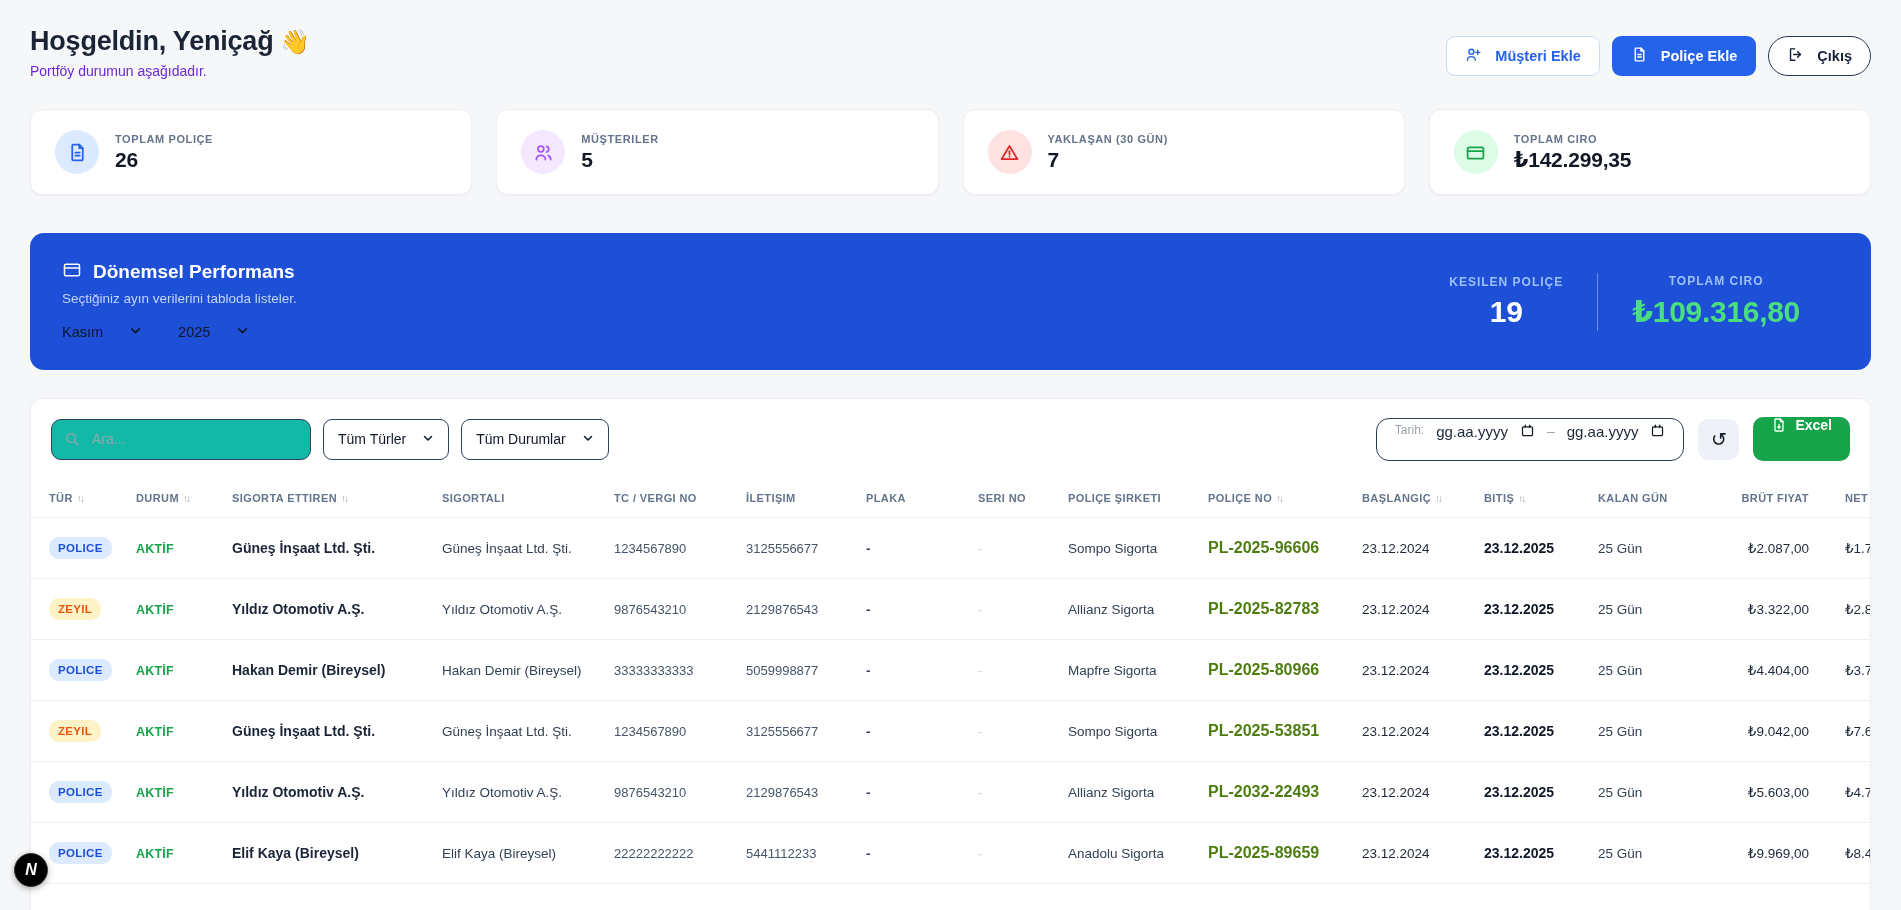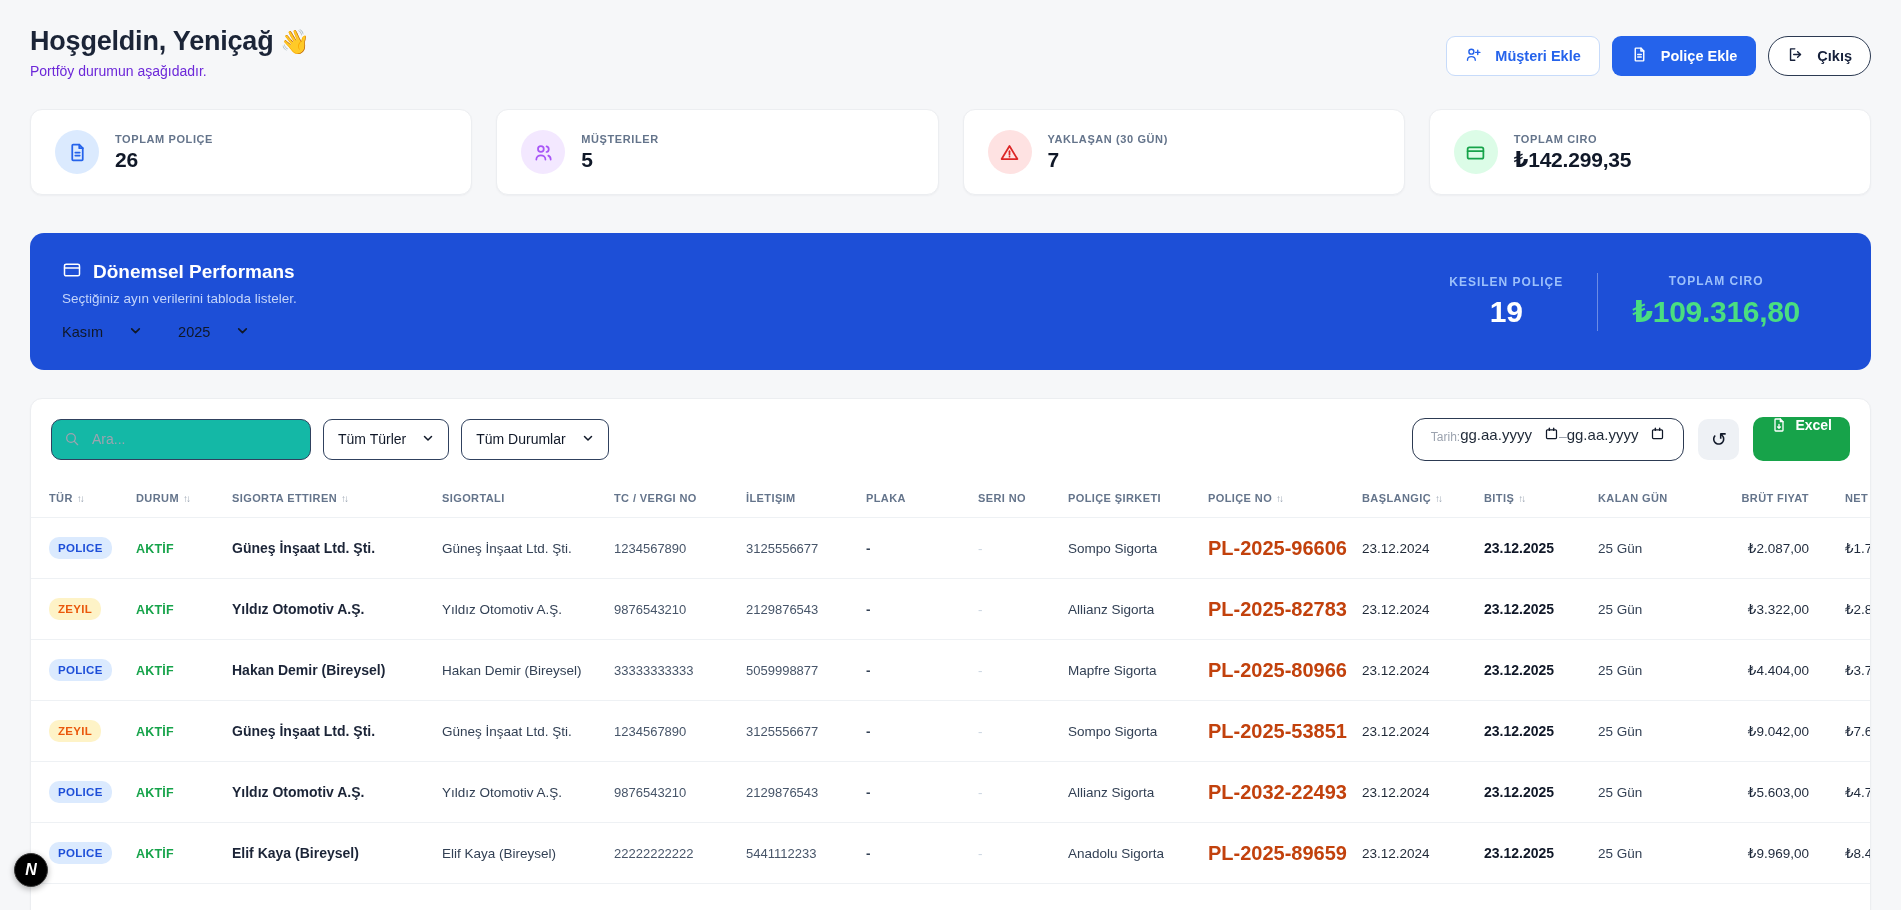--- a/index.html
+++ b/index.html
@@ -61,21 +61,21 @@
                      width:16px; height:16px; stroke:#9ca3af; }
   .search-input { width:260px; height:41px; border:1.5px solid #30415e; border-radius:10px;
                   padding:0 12px 0 40px; font-size:14px; color:#1e293b; outline:none;
                   font-family:inherit; background:#14b8a6; }
   .search-input::placeholder { color:#9ca3af; }
   .filter-select { display:inline-flex; align-items:center; gap:16px; height:41px; padding:0 14px;
                    border:1.5px solid #30415e; border-radius:9px; font-size:14px; color:#101828;
                    background:#fff; cursor:pointer; }
   .filter-select svg { width:12px; height:12px; stroke:#101828; }
   .filter-right { margin-left:auto; display:flex; align-items:center; gap:14px; }
-  .date-pill { display:flex; align-items:flex-end; height:43px; padding:16px 18px;
+  .date-pill { display:flex; align-items:flex-start; gap:12px; height:43px; padding:4px 18px;
                border:1.5px solid #2c3a52; border-radius:13px; background:#fff; }
   .date-pill .tarih { font-size:12px; color:#9ca3af; }
   .date-field { display:flex; align-items:center; gap:12px; font-size:15px; color:#1f2937; cursor:text; }
   .date-field svg { width:15px; height:15px; stroke:#101828; }
   .date-sep { color:#9ca3af; font-size:14px; }
   .icon-btn { width:41px; height:41px; border:none; border-radius:10px; background:#eef1f5;
               font-size:19px; color:#101828; cursor:pointer; display:flex; align-items:center; justify-content:center;
               font-family:"DejaVu Sans",sans-serif; }
   .btn-excel { background:#17a34a; color:#fff; border:none; height:44px; border-radius:10px;
                padding:0 18px; display:inline-flex; align-items:flex-start; gap:8px; font-size:14px;
@@ -90,21 +90,21 @@
              border-bottom:1px solid #eef1f4; }
   thead th .sort { color:#9aa4b2; font-size:10px; letter-spacing:-2px; margin-left:4px; }
   thead th.sortable { cursor:pointer; }
   tbody td { height:61px; padding:0 10px; font-size:13.5px; color:#334155; white-space:nowrap;
              border-bottom:1px solid #eef1f4; vertical-align:middle; }
   th.col-tur, td.col-tur { padding-left:18px; }
   td.col-ettiren { font-weight:700; color:#1b2437; font-size:14px; }
   td.col-tc, td.col-iletisim { color:#475569; font-size:13px; }
   td.col-plaka { font-weight:700; color:#334155; }
   td.col-seri { color:#cbd5e1; }
-  td.col-policeno { font-weight:600; color:#c2410c; font-size:20px; }
+  td.col-policeno { font-weight:600; color:#4d7c0f; font-size:16px; }
   td.col-baslangic { color:#1f2937; }
   td.col-bitis { font-weight:800; color:#101828; font-size:14px; }
   th.col-brut, td.col-brut { text-align:right; }
   td.col-brut { color:#1e293b; font-weight:500; }
   th.col-net { padding-left:26px; }
   td.col-net { padding-left:26px; color:#1e293b; font-weight:500; }
   .badge { display:inline-block; padding:5px 9px; border-radius:10px; font-size:11.5px; font-weight:800;
            letter-spacing:.3px; }
   .badge-police { background:#dbeafe; color:#1d4ed8; }
   .badge-zeyil { background:#fef3c7; color:#ea580c; }

